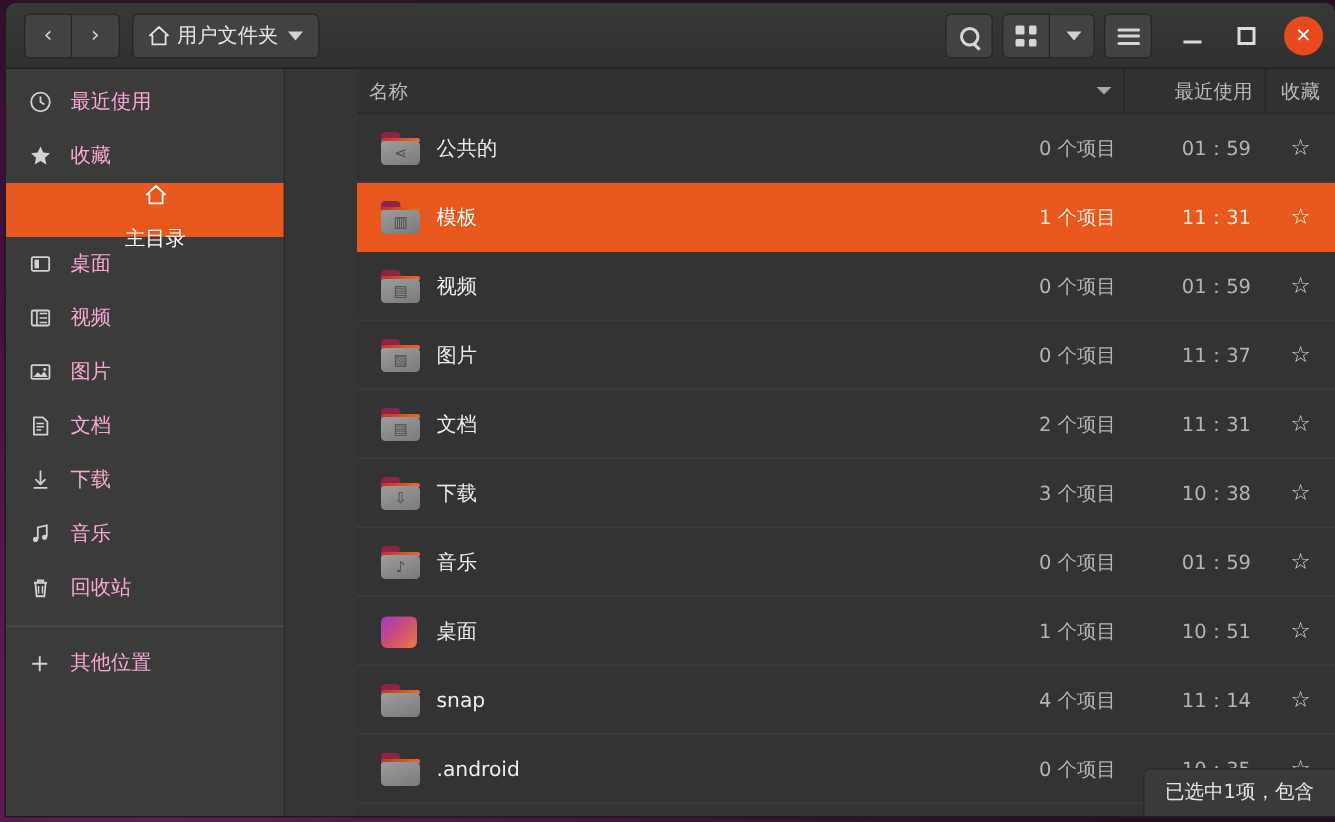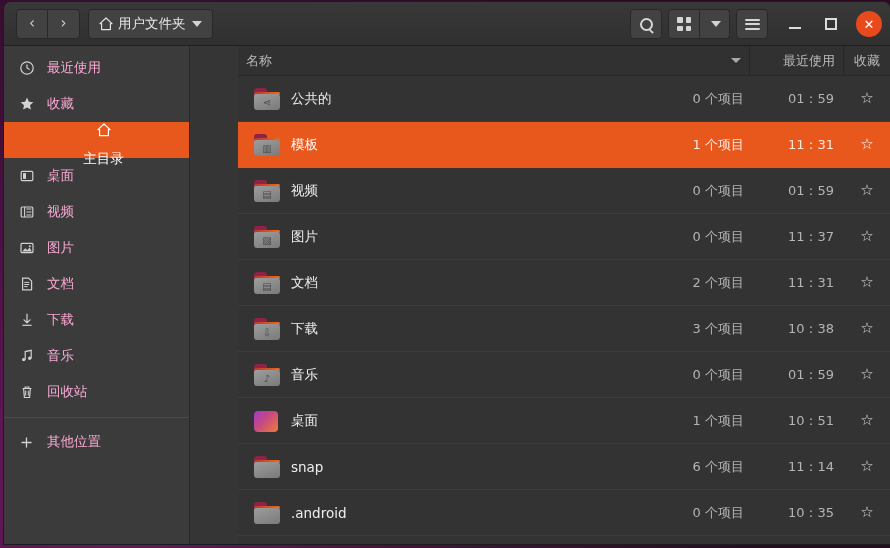--- a/index.html
+++ b/index.html
@@ -542,21 +542,21 @@
           </div>
           <div class="row">
             <div class="cell-name">
               <div class="folder plain">
                 <span class="tab"></span>
                 <span class="strip"></span>
                 <span class="bodyb"></span>
               </div>
               <span class="nm">snap</span>
             </div>
-            <div class="cell-size">6 个项目</div>
+            <div class="cell-size">4 个项目</div>
             <div class="cell-time">11：14</div>
             <div class="cell-star">
               <span class="star">☆</span>
             </div>
           </div>
           <div class="row">
             <div class="cell-name">
               <div class="folder plain">
                 <span class="tab"></span>
                 <span class="strip"></span>
@@ -565,16 +565,19 @@
               <span class="nm">.android</span>
             </div>
             <div class="cell-size">0 个项目</div>
             <div class="cell-time">10：35</div>
             <div class="cell-star">
               <span class="star">☆</span>
             </div>
           </div>
         </div>
 
+      <div class="statusbox">
+        <span>已选中1项，包含</span>
+      </div>
 
     </div>
   </div>
 </div>
 
 </body></html>

